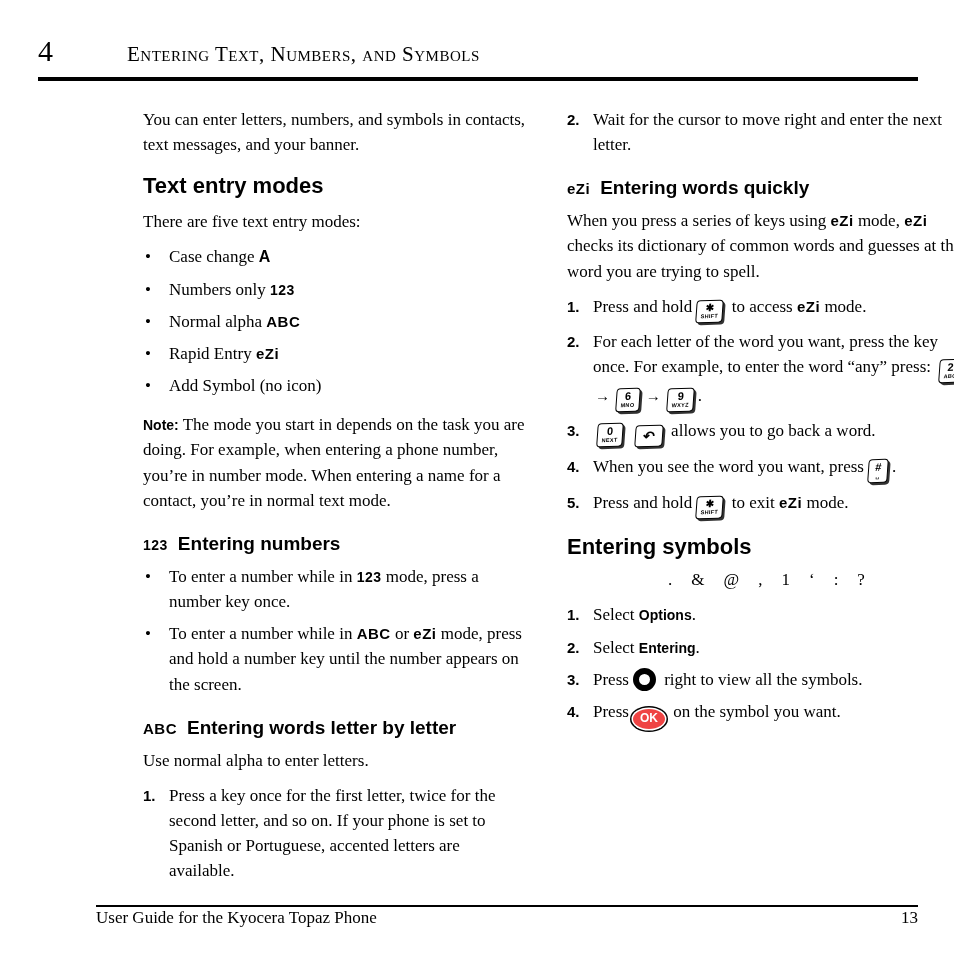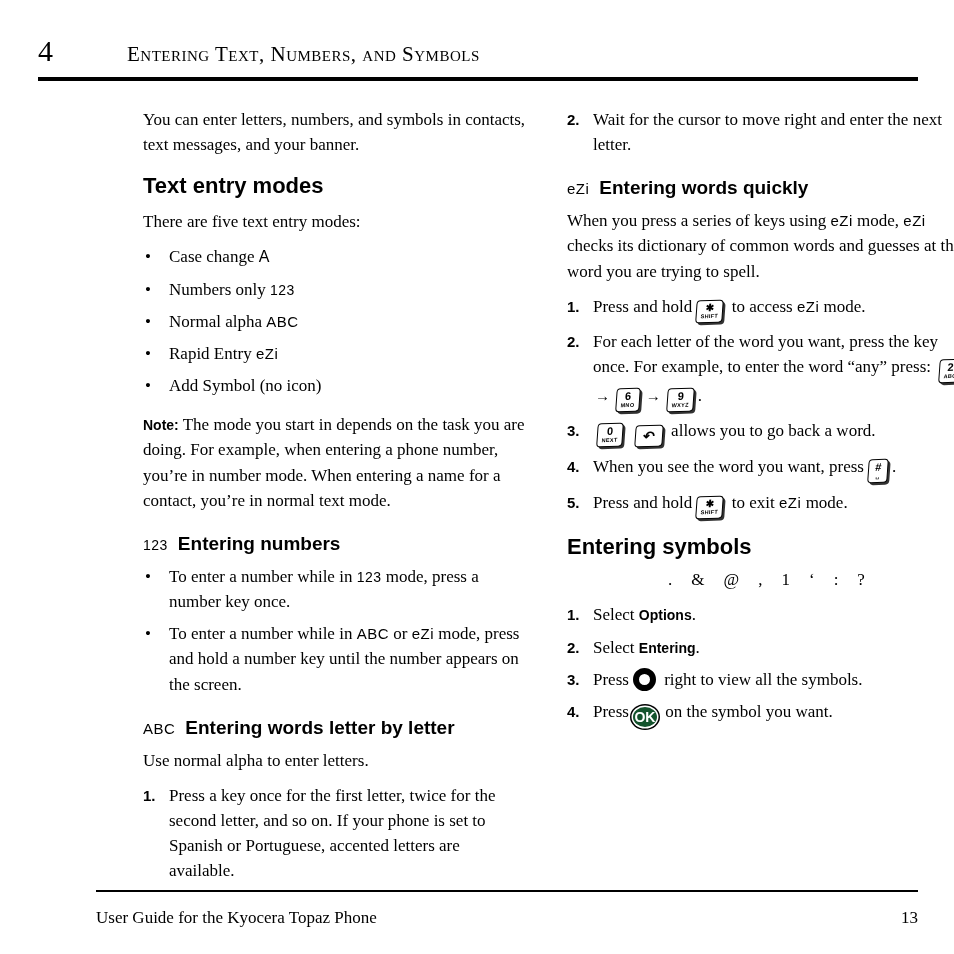--- a/index.html
+++ b/index.html
@@ -27,21 +27,21 @@
   .h2 { font-family:"Liberation Sans", sans-serif; font-weight:700; font-size:19px; margin:20px 0 9px; display:flex; align-items:baseline; gap:10px; }
 
   .li { display:flex; margin:7px 0; font-size:17px; line-height:1.48; }
   .dot { width:26px; flex-shrink:0; padding-left:2px; }
   .num { width:26px; flex-shrink:0; font-family:"Liberation Sans", sans-serif; font-weight:700; font-size:15px; padding-top:2px; }
   .li-text { flex:1; }
 
   .note { margin-top:14px; }
   .sans-b { font-family:"Liberation Sans", sans-serif; font-weight:700; font-size:14px; }
 
-  .mode-icon { font-family:"Liberation Sans", sans-serif; font-weight:400; font-size:15px; letter-spacing:0.5px; white-space:nowrap; }
+  .mode-icon { font-family:"Liberation Sans", sans-serif; font-weight:700; font-size:15px; letter-spacing:0.5px; white-space:nowrap; }
   .icon-123 { font-size:14px; }
   .icon-a { font-size:16px; }
 
   
   .key {
     display:inline-block; vertical-align:-6px;
     min-width:20px; padding:2px 4px 2px;
     border:1.6px solid #000; border-radius:4px; background:#fff;
     text-align:center; line-height:1;
     font-family:"Liberation Sans", sans-serif; font-weight:700;
@@ -52,32 +52,32 @@
   .knum { display:block; font-size:11px; }
   .ksub { display:block; font-size:5.5px; letter-spacing:0.3px; margin-top:1px; }
   .kglyph { display:block; font-size:10px; }
   .key-back { padding:3px 7px; vertical-align:-5px; }
   .kback { display:block; font-size:14px; line-height:1; }
   .arrow { font-family:"Liberation Sans", sans-serif; font-size:15px; margin:0 2px; }
 
   .navkey { display:inline-block; vertical-align:-6px; width:23px; height:23px; border-radius:50%; border:6px solid #000; background:#fff; margin:0 4px; }
   .okkey {
     display:inline-flex; vertical-align:-5px; align-items:center; justify-content:center;
-    width:24px; height:20px; border-radius:50%;
-    background:#14532d; color:#fff;
-    font-family:"Liberation Sans", sans-serif; font-weight:700; font-size:14px;
+    width:32px; height:20px; border-radius:50%;
+    background:#ef4444; color:#fff;
+    font-family:"Liberation Sans", sans-serif; font-weight:700; font-size:12px;
     margin:0 4px; box-shadow:0 0 0 1.5px #fff, 0 0 0 3px #000;
   }
 
   .symbols-row { font-size:17px; text-align:center; margin:10px 0 12px; letter-spacing:1px; }
 
   
   .footer {
     position:absolute; left:96px; right:36px; bottom:26px;
-    border-top:2px solid #000; padding-top:16px;
+    border-top:2px solid #000; padding-top:1px;
     display:flex; justify-content:space-between;
     font-size:17px;
   }
 </style>
 </head>
 <body>
 
 <div class="page">
 
   <header class="chapter-header">

